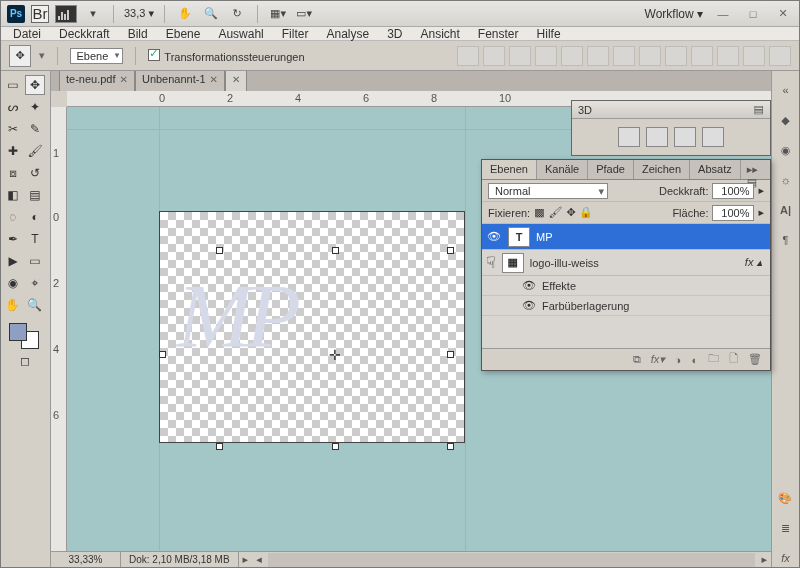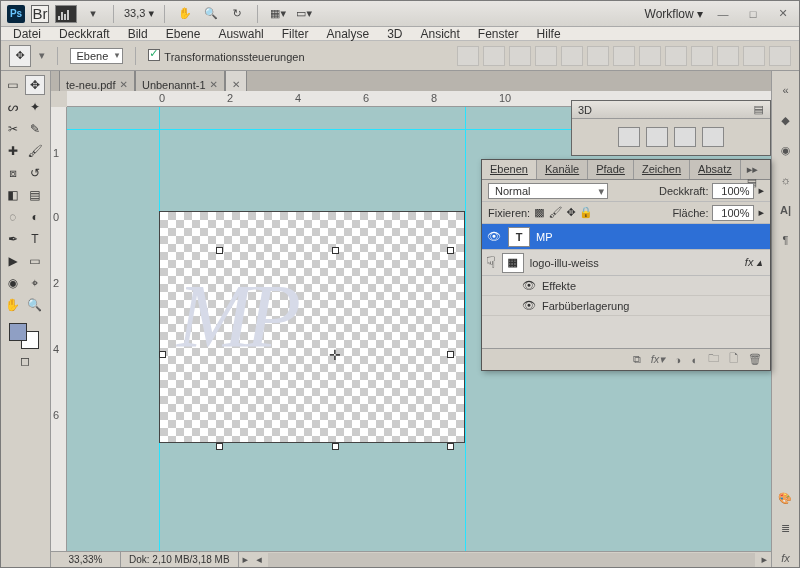--- a/index.html
+++ b/index.html
@@ -29,21 +29,21 @@
 .opt-icons div { width:22px; height:20px; border:1px solid #aaa; background:#ddd; opacity:0.5; }
 .body { flex:1; display:flex; overflow:hidden; }
 .left-tools { width:50px; background:#d4d0c8; border-right:1px solid #999; padding:4px 2px; display:flex; flex-wrap:wrap; gap:2px; align-content:flex-start; }
 .tool { width:20px; height:20px; border:1px solid transparent; display:flex; align-items:center; justify-content:center; color:#333; font-size:12px; }
 .tool.sel-tool{border:1px solid #888;background:#eee;}
 .color-sw { width:30px; height:26px; position:relative; margin:6px 0 0 6px;}
 .color-sw .fg{position:absolute;width:18px;height:18px;background:#8f9fc4;border:1px solid #333;top:0;left:0;}
 .color-sw .bg{position:absolute;width:18px;height:18px;background:#fff;border:1px solid #333;bottom:0;right:0;}
 .center { flex:1; display:flex; flex-direction:column; background:#d4d0c8; position:relative; }
 .doctabs { height:20px; background:#b8b4ad; display:flex; align-items:end; padding-left:8px; gap:0; }
-.doctab { height:20px; background:#c6c2bb; border:1px solid #888; border-bottom:none; padding:12px 6px; display:flex; gap:4px; font-size:11px; }
+.doctab { height:20px; background:#c6c2bb; border:1px solid #888; border-bottom:none; padding:12px 6px; display:flex; align-items:center; gap:4px; font-size:11px; }
 .doctab.active { background:#d9d6d1; }
 .doctab .x{color:#666;font-size:10px;}
 .ruler-h { height:16px; background:#e8e6e3; border-bottom:1px solid #999; margin-left:16px; position:relative; font-size:8px; color:#555; }
 .ruler-h span{position:absolute;top:1px;}
 .canvas-wrap { flex:1; display:flex; }
 .ruler-v { width:16px; background:#e8e6e3; border-right:1px solid #999; position:relative; font-size:8px; color:#555; }
 .ruler-v span{position:absolute;left:2px;}
 .canvas-area { flex:1; background:#a3c7c7; position:relative; overflow:hidden; }
 .guide-v { position:absolute; top:0; bottom:0; width:1px; background:#27e3ff; }
 .guide-h { position:absolute; left:0; right:0; height:1px; background:#27e3ff; }
@@ -60,21 +60,21 @@
 .scroll-h .sb{flex:1;background:#c6c2bb;height:14px;margin:0 2px;position:relative;}
 .right-dock { width:28px; background:#d4d0c8; border-left:1px solid #999; display:flex; flex-direction:column; align-items:center; gap:12px; padding-top:10px; }
 .dock-ico { width:20px; height:18px; color:#555; display:flex; align-items:center; justify-content:center; }
 .panel-3d { position:absolute; right:28px; top:99px; width:200px; height:56px; background:#d4d0c8; border:1px solid #666; }
 .panel-hdr { height:18px; background:linear-gradient(#e6e3de,#cfccc6); border-bottom:1px solid #999; display:flex; align-items:center; padding:0 6px; font-size:11px;}
 .panel-hdr .mnu{margin-left:auto;color:#555;}
 .panel-3d .btns{display:flex;gap:6px;justify-content:center;padding:8px;}
 .panel-3d .btns div{width:22px;height:20px;border:1px solid #888;background:#ddd;}
 .panel-layers { position:absolute; right:28px; top:158px; width:290px; height:212px; background:#d4d0c8; border:1px solid #555; box-shadow:2px 2px 6px rgba(0,0,0,0.3); display:flex; flex-direction:column; }
 .pl-tabs { height:20px; display:flex; background:#c6c2bb; border-bottom:1px solid #888; }
-.pl-tab { padding:3px 8px; font-size:11px; border-right:1px solid #999;text-decoration:underline; }
+.pl-tab { padding:3px 8px; font-size:11px; border-right:1px solid #999; }
 .pl-tab.active{background:#d4d0c8;}
 .pl-tabs .arrows{margin-left:auto;padding:3px 6px;color:#555;}
 .pl-row { height:22px; display:flex; align-items:center; padding:0 6px; gap:4px; border-bottom:1px solid #bbb; font-size:11px;}
 .pl-sel { border:1px solid #888; background:#fff; padding:1px 18px 1px 6px; position:relative; flex:0 0 120px;}
 .pl-sel::after{content:"▾";position:absolute;right:3px;top:1px;color:#666;}
 .pl-num { border:1px solid #888; background:#fff; padding:1px 4px; width:42px; text-align:right; }
 .pl-layers { flex:1; background:#d9d6d1; overflow:auto; }
 .layer { display:flex; align-items:center; height:26px; border-bottom:1px solid #bbb; padding:0 4px; gap:6px; font-size:11px;}
 .layer.selected{background:#2d6fd6;color:#fff;}
 .eye{width:16px;height:16px;display:flex;align-items:center;justify-content:center;color:#333;}

